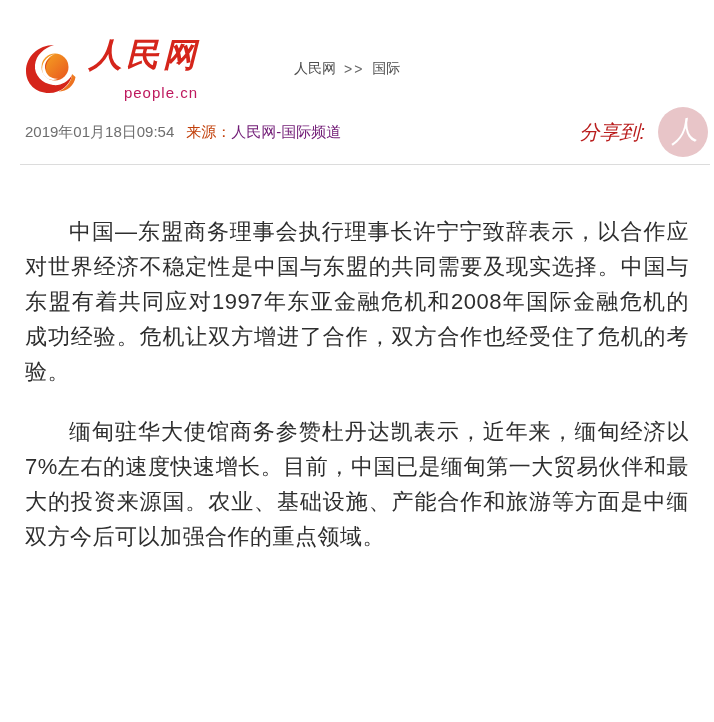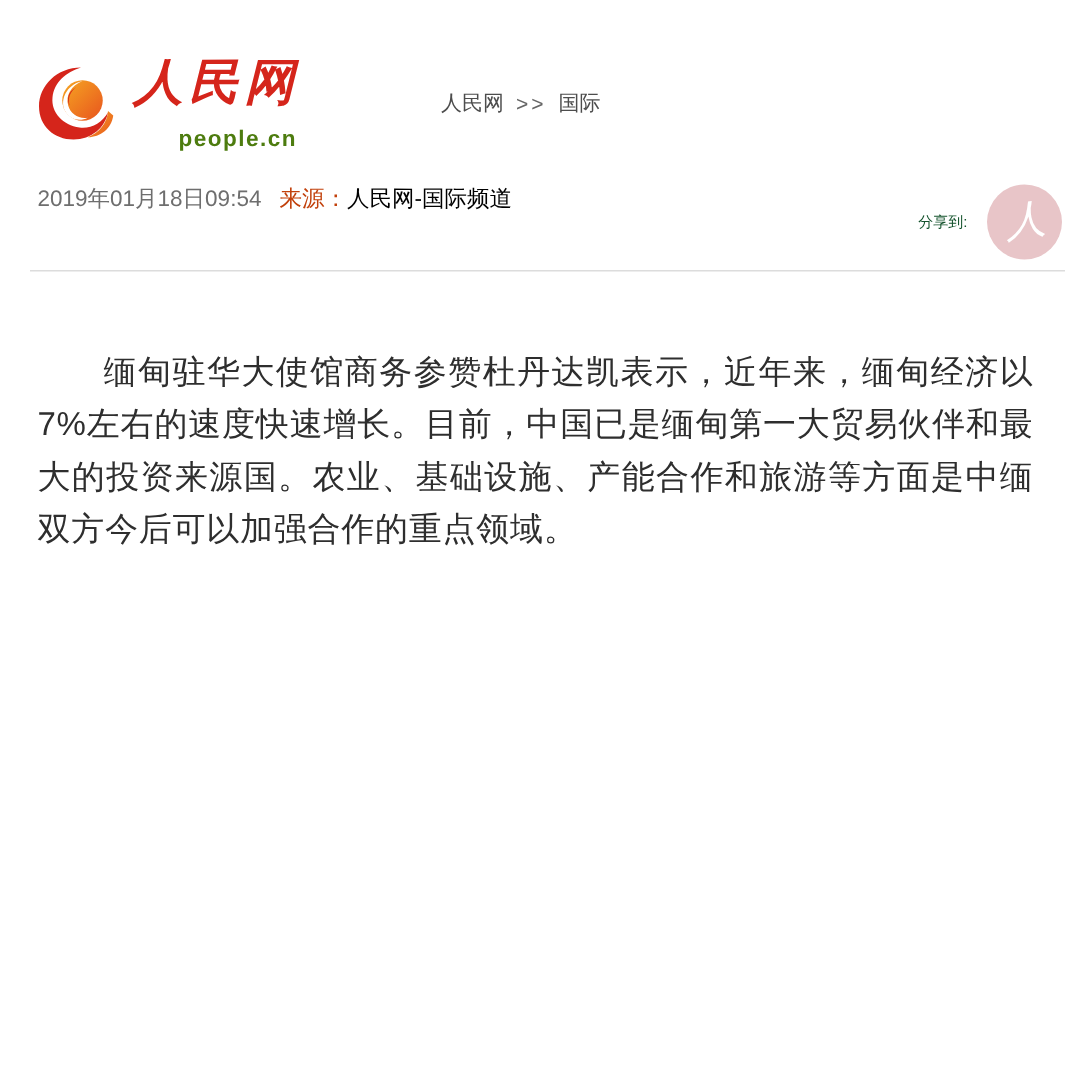--- a/index.html
+++ b/index.html
@@ -26,23 +26,23 @@
   .wordmark-cn {
     color: #d5251b;
     font-size: 33px;
     font-weight: 700;
     letter-spacing: 4px;
     line-height: 1;
     font-style: italic;
     font-family: "DejaVu Serif", "Liberation Serif", serif;
   }
   .wordmark-en {
-    color: #4d7c0f;
+    color: #be185d;
     font-size: 15px;
-    font-weight: 700;
+    font-weight: 400;
     letter-spacing: 1px;
     line-height: 1;
     margin-top: 14px;
     padding-right: 2px;
     font-family: "Liberation Sans", sans-serif;
   }
   .breadcrumb {
     margin-left: 94px;
     font-size: 14px;
     color: #4d4d4d;
@@ -56,32 +56,32 @@
   
   .article-title {
     margin-top: 47px;
     font-size: 34px;
     line-height: 42px;
     font-weight: 700;
     color: #1f1f1f;
     letter-spacing: 1px;
   }
   .meta-row {
-    margin-top: 37px;
+    margin-top: 21px;
     display: flex;
-    align-items: flex-start;
+    align-items: center;
     justify-content: space-between;
     height: 50px;
   }
   .meta-left { font-size: 15px; color: #6e6e6e; display: flex; align-items: center; }
   .meta-date { color: #6e6e6e; }
   .meta-source-label { margin-left: 12px; color: #c2410c; }
-  .meta-source { color: #000000; text-decoration: none; cursor: pointer; }
+  .meta-source { color: #701a75; text-decoration: none; cursor: pointer; }
   .share-box { display: flex; align-items: center; }
-  .share-label { font-size: 10px; color: #14532d; margin-right: 13px; }
+  .share-label { font-size: 20px; color: #b91c1c; margin-right: 13px; font-style: italic; }
   .share-circle {
     width: 50px; height: 50px;
     border-radius: 50%;
     background: #e8c5c8;
     display: flex; align-items: center; justify-content: center;
     margin-right: -19px;
     cursor: pointer;
   }
   .share-circle span {
     color: #ffffff;
@@ -155,16 +155,17 @@
       <span class="share-label">分享到:</span>
       <span class="share-circle">
         <span>人</span>
       </span>
     </div>
   </div>
 
   <hr class="divider">
 
   <div class="article-body">
+    <p>中国—东盟商务理事会执行理事长许宁宁致辞表示，以合作应对世界经济不稳定性是中国与东盟的共同需要及现实选择。中国与东盟有着共同应对1997年东亚金融危机和2008年国际金融危机的成功经验。危机让双方增进了合作，双方合作也经受住了危机的考验。</p>
     <p>缅甸驻华大使馆商务参赞杜丹达凯表示，近年来，缅甸经济以7%左右的速度快速增长。目前，中国已是缅甸第一大贸易伙伴和最大的投资来源国。农业、基础设施、产能合作和旅游等方面是中缅双方今后可以加强合作的重点领域。</p>
   </div>
 
 </div>
 
 </body></html>

